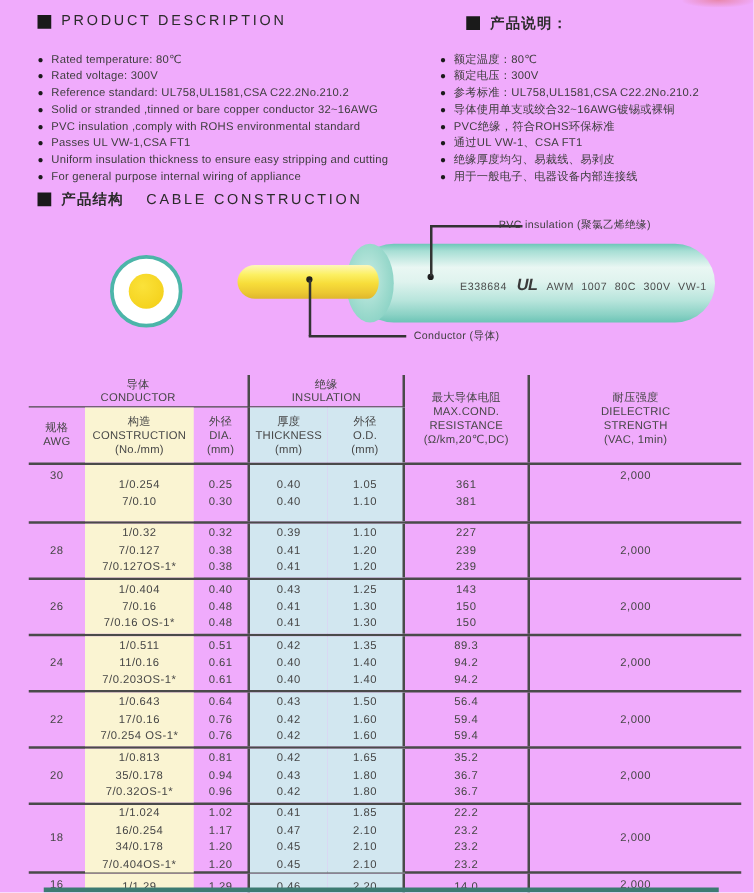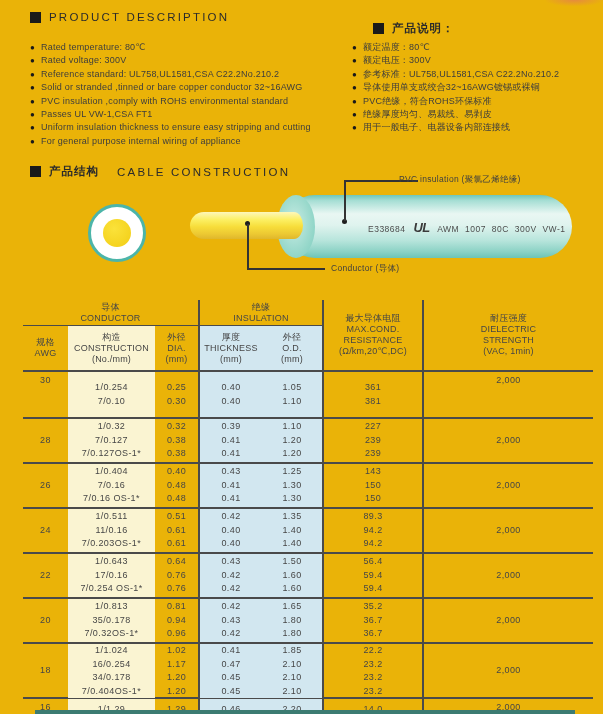--- a/index.html
+++ b/index.html
@@ -1,16 +1,16 @@
 <!DOCTYPE html>
 <html><head>
 <meta charset="utf-8">
 <style>
   html,body{margin:0;padding:0;background:#ffffff;}
-  .page{position:relative;width:603px;height:714px;background:#eab308;overflow:hidden;
+  .page{position:relative;width:603px;height:714px;background:#f0abfc;overflow:hidden;
         font-family:"Liberation Sans","DejaVu Sans",sans-serif;color:#454545;}
 
   
   .sec-title{position:absolute;display:flex;align-items:center;gap:8px;color:#2b2b2b;}
   .sq{width:11px;height:11px;background:#1a1a1a;display:inline-block;flex:0 0 auto;}
   .sec-title .t-en{font-size:11.5px;letter-spacing:2.2px;font-weight:500;}
   .sec-title .t-zh{font-size:11.5px;font-weight:bold;letter-spacing:1px;}
 
   
   .pd-list{position:absolute;margin:0;padding:0;list-style:none;}
@@ -73,46 +73,47 @@
 <body>
 
 <div class="page">
 
   <div class="smudge"></div>
 
   <div class="sec-title" style="left:30px;top:11px;">
     <span class="sq"></span>
     <span class="t-en">PRODUCT DESCRIPTION</span>
   </div>
-  <div class="sec-title" style="left:353px;top:21px;padding-left:20px;">
+  <div class="sec-title" style="left:353px;top:11px;padding-left:20px;">
     <span class="sq"></span>
     <span class="t-zh">产品说明：</span>
   </div>
 
   <ul class="pd-list" style="left:30px;top:41px;">
       <li class="pd-item">Rated temperature: 80℃</li>
       <li class="pd-item">Rated voltage: 300V</li>
       <li class="pd-item">Reference standard: UL758,UL1581,CSA C22.2No.210.2</li>
       <li class="pd-item">Solid or stranded ,tinned or bare copper conductor 32~16AWG</li>
       <li class="pd-item">PVC insulation ,comply with ROHS environmental standard</li>
       <li class="pd-item">Passes UL VW-1,CSA FT1</li>
       <li class="pd-item">Uniform insulation thickness to ensure easy stripping and cutting</li>
       <li class="pd-item">For general purpose internal wiring of appliance</li>
     </ul>
   <ul class="pd-list" style="left:352px;top:41px;">
       <li class="pd-item">额定温度：80℃</li>
       <li class="pd-item">额定电压：300V</li>
       <li class="pd-item">参考标准：UL758,UL1581,CSA C22.2No.210.2</li>
       <li class="pd-item">导体使用单支或绞合32~16AWG镀锡或裸铜</li>
       <li class="pd-item">PVC绝缘，符合ROHS环保标准</li>
+      <li class="pd-item">通过UL VW-1、CSA FT1</li>
       <li class="pd-item">绝缘厚度均匀、易裁线、易剥皮</li>
       <li class="pd-item">用于一般电子、电器设备内部连接线</li>
     </ul>
 
-  <div class="sec-title" style="left:30px;top:164px;">
+  <div class="sec-title" style="left:30px;top:152px;">
     <span class="sq"></span>
     <span class="t-zh">产品结构</span>
     <span class="t-en" style="margin-left:10px;">CABLE CONSTRUCTION</span>
   </div>
 
   <div class="xsec">
     <div class="xsec-core"></div>
   </div>
   <div class="cyl"></div>
   <div class="cyl-face"></div>

